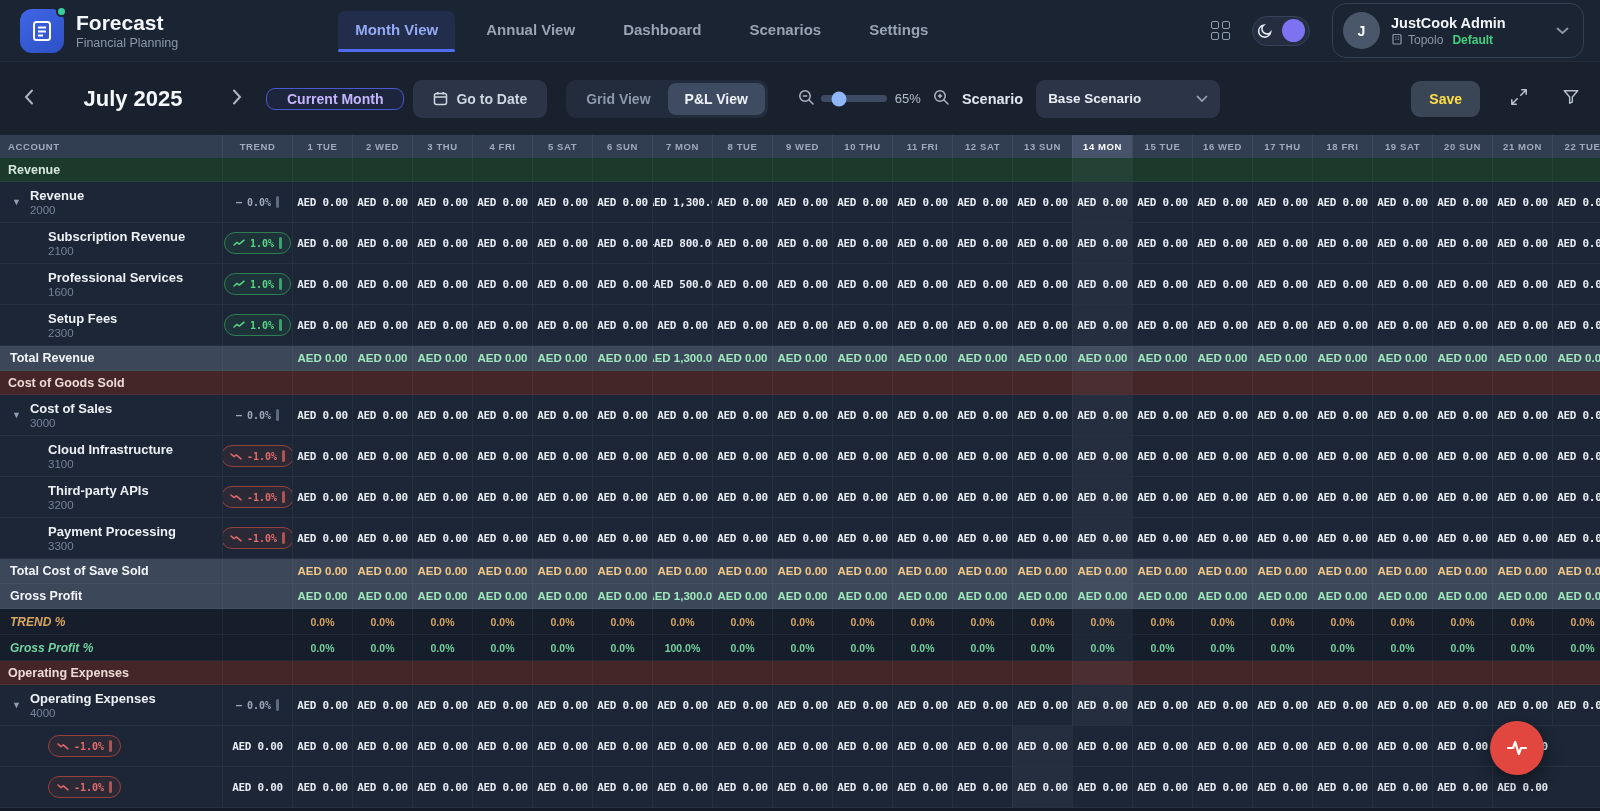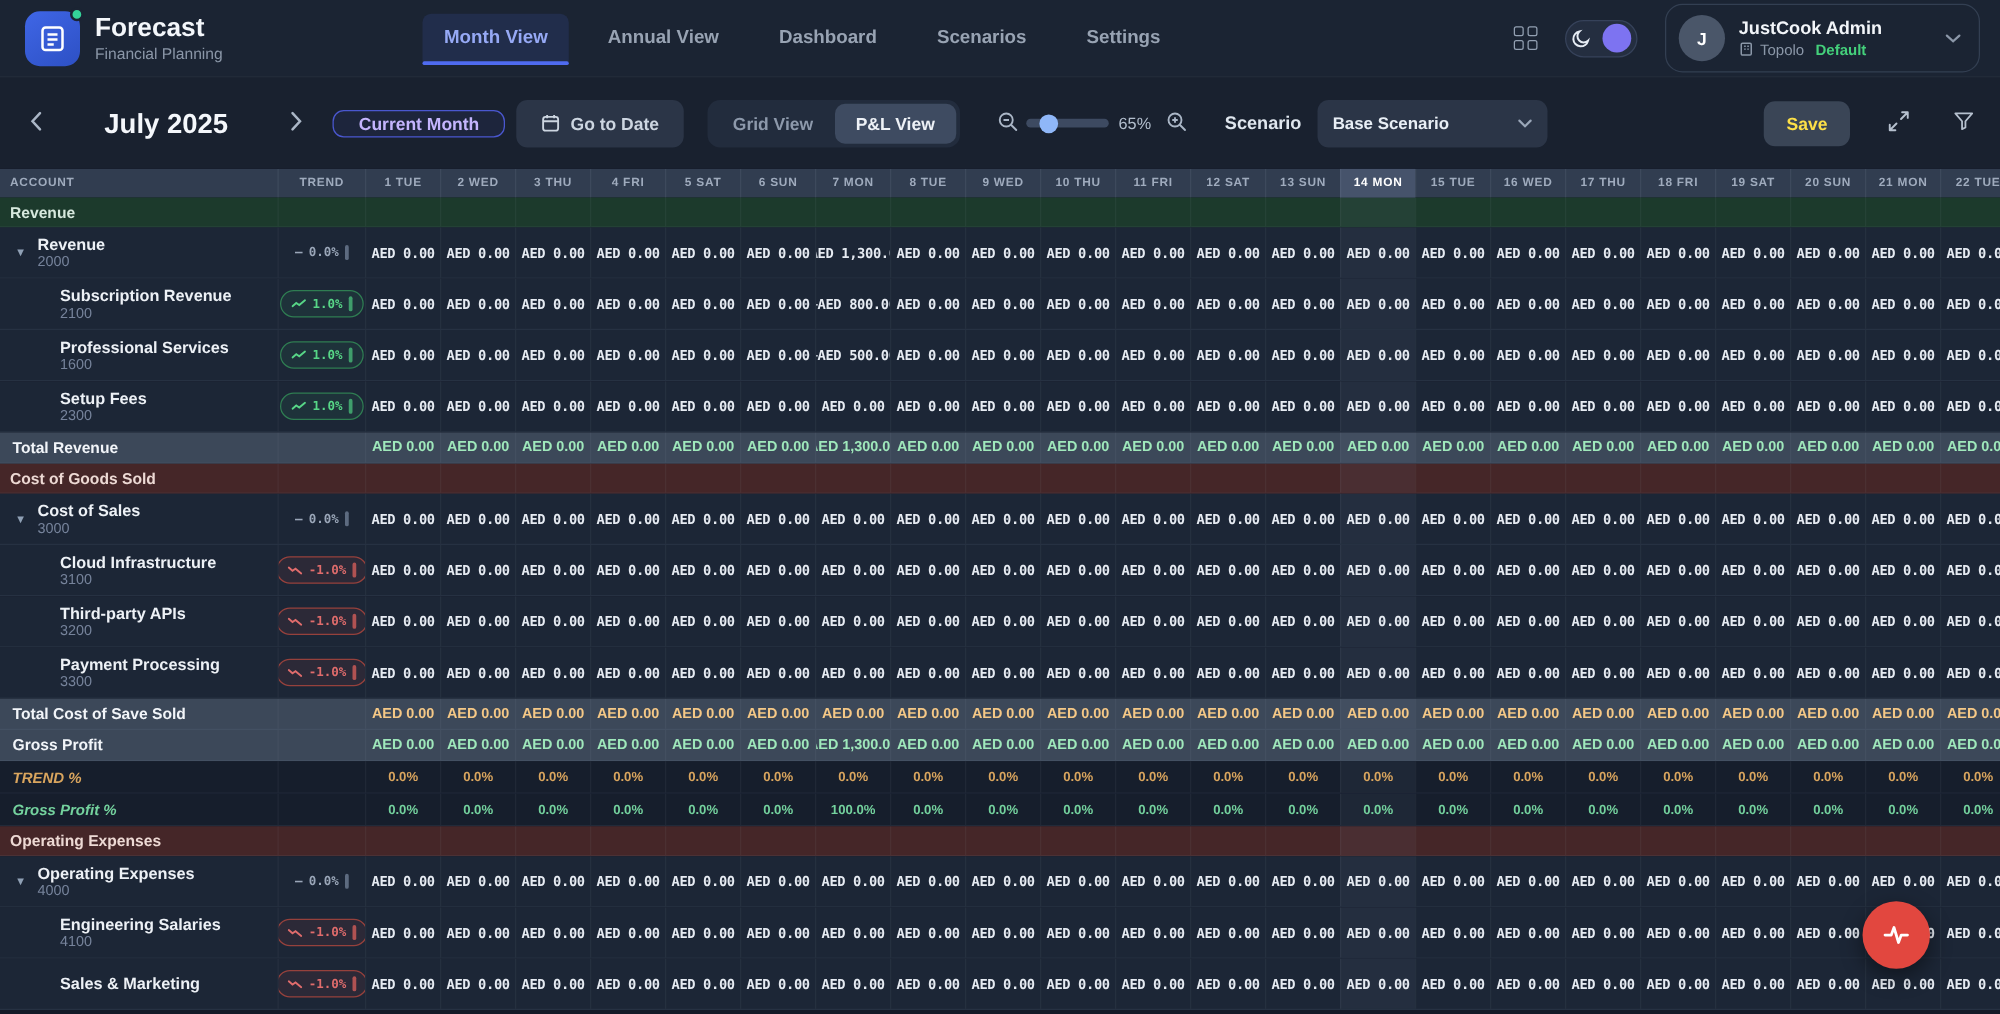--- a/index.html
+++ b/index.html
@@ -51,21 +51,21 @@
   .btn-goto { height:38px; padding:0 20px; margin-left:9px; color:#cdd6e1; background:#2b3547;text-align:right; }
   .segmented { margin-left:19px; background:#222c3d; border-radius:10px; padding:3px; display:flex; }
   .seg-btn { border:none; cursor:pointer; font-family:inherit; font-size:14px; font-weight:600;
     padding:8px 17px; border-radius:8px; background:transparent; color:#8d99ab; }
   .seg-btn.active { background:#3e4b61; color:#eef2f7; }
   .zoom-group { display:flex; align-items:center; gap:2px; margin-left:26px; }
   .slider { width:66px; height:7px; border-radius:4px; background:#3d4a61; position:relative; cursor:pointer; }
   .slider-thumb { position:absolute; top:50%; left:28%; transform:translate(-50%,-50%);
     width:15px; height:15px; border-radius:50%; background:#8fb7f8; }
   .zoom-pct { font-size:13px; color:#b3bfce; margin:0 6px; }
-  .scenario-label { font-size:14.5px; font-weight:600; color:#dfe6ee; margin-left:26px; }
+  .scenario-label { font-size:14.5px; font-weight:600; color:#dfe6ee; margin-left:8px; }
   .scenario-select { margin-left:13px; width:184px; height:38px; background:#2b3547; border-radius:9px;
     display:flex; align-items:center; padding:0 12px; cursor:pointer; }
   .scenario-value { font-size:13.5px; font-weight:600; color:#e8eef5; }
   .toolbar-right { margin-left:auto; display:flex; align-items:center; gap:26px; }
   .btn-save { height:36px; padding:0 18px; background:#3a4556; color:#fde047; }
   .tool-icon { background:none; border:none; cursor:pointer; color:#b6c1cf; padding:4px; }
 
   
   .pl-table { width:1600px; overflow:hidden; background:#141b28; }
   .row { display:grid; grid-template-columns:222px 70px repeat(22,60px);
@@ -1452,26 +1452,20 @@
       </div>
       <div class="cell ">
         <span class="val">AED 0.00</span>
       </div>
       <div class="cell ">
         <span class="val">AED 0.00</span>
       </div>
     </div>
     <div class="row r-acct child">
       <div class="cell ">
-        <div>
-          <div class="acct-label">Engineering Salaries</div>
-          <div class="acct-code">4100</div>
-        </div>
-      </div>
-      <div class="cell ">
         <span class="trend down">
           <svg width="12" height="8" viewBox="0 0 12 8">
             <path d="M1 2 L4 4.6 L6.4 3 L11 6.8" fill="none" stroke="currentColor" stroke-width="1.5" stroke-linecap="round"></path>
           </svg>
           <span>-1.0%</span>
           <i class="tbar"></i>
         </span>
       </div>
       <div class="cell ">
         <span class="val">AED 0.00</span>
@@ -1535,26 +1529,20 @@
       </div>
       <div class="cell ">
         <span class="val">AED 0.00</span>
       </div>
       <div class="cell ">
         <span class="val">AED 0.00</span>
       </div>
     </div>
     <div class="row r-acct child">
       <div class="cell ">
-        <div>
-          <div class="acct-label">Sales &amp; Marketing</div>
-          <div class="acct-code"></div>
-        </div>
-      </div>
-      <div class="cell ">
         <span class="trend down">
           <svg width="12" height="8" viewBox="0 0 12 8">
             <path d="M1 2 L4 4.6 L6.4 3 L11 6.8" fill="none" stroke="currentColor" stroke-width="1.5" stroke-linecap="round"></path>
           </svg>
           <span>-1.0%</span>
           <i class="tbar"></i>
         </span>
       </div>
       <div class="cell ">
         <span class="val">AED 0.00</span>

